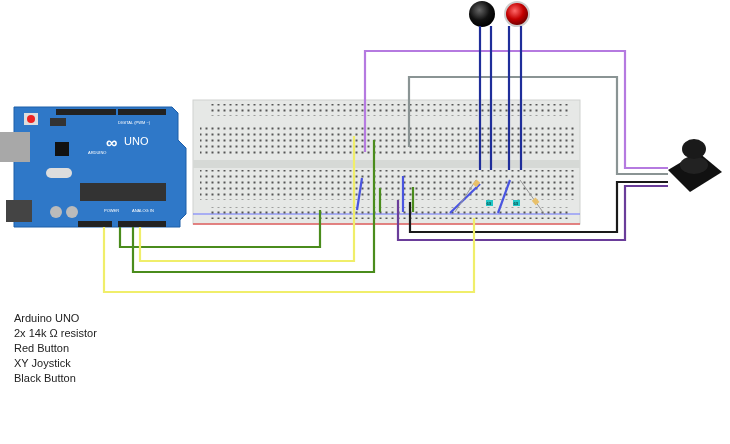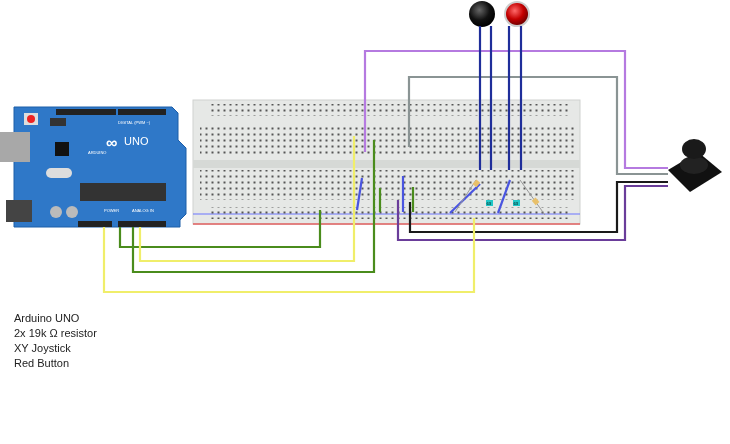--- a/index.html
+++ b/index.html
@@ -111,16 +111,17 @@
     <text x="486.5" y="205" font-size="4" fill="#000">63</text>
   </g>
   <g>
     <rect x="513" y="200" width="7" height="6" fill="#1fc7c7"></rect>
     <text x="513.5" y="205" font-size="4" fill="#000">63</text>
   </g>
 </svg>
 
 <div class="parts">
   <div>Arduino UNO</div>
-  <div>2x 19k Ω resistor</div>
+  <div>2x 14k Ω resistor</div>
+  <div>Red Button</div>
   <div>XY Joystick</div>
-  <div>Red Button</div>
+  <div>Black Button</div>
 </div>
 
 </body></html>

